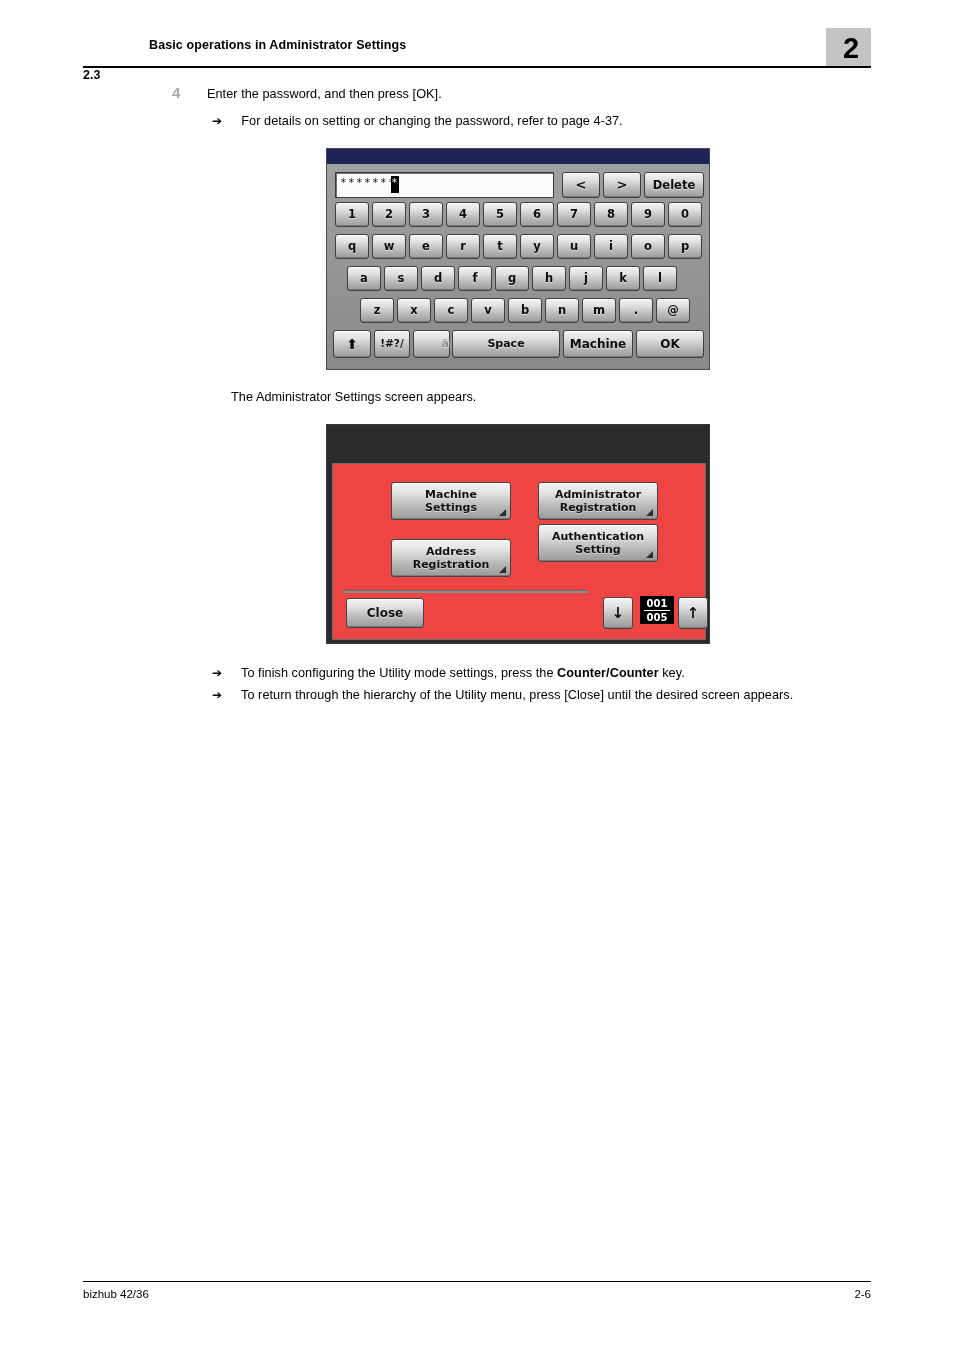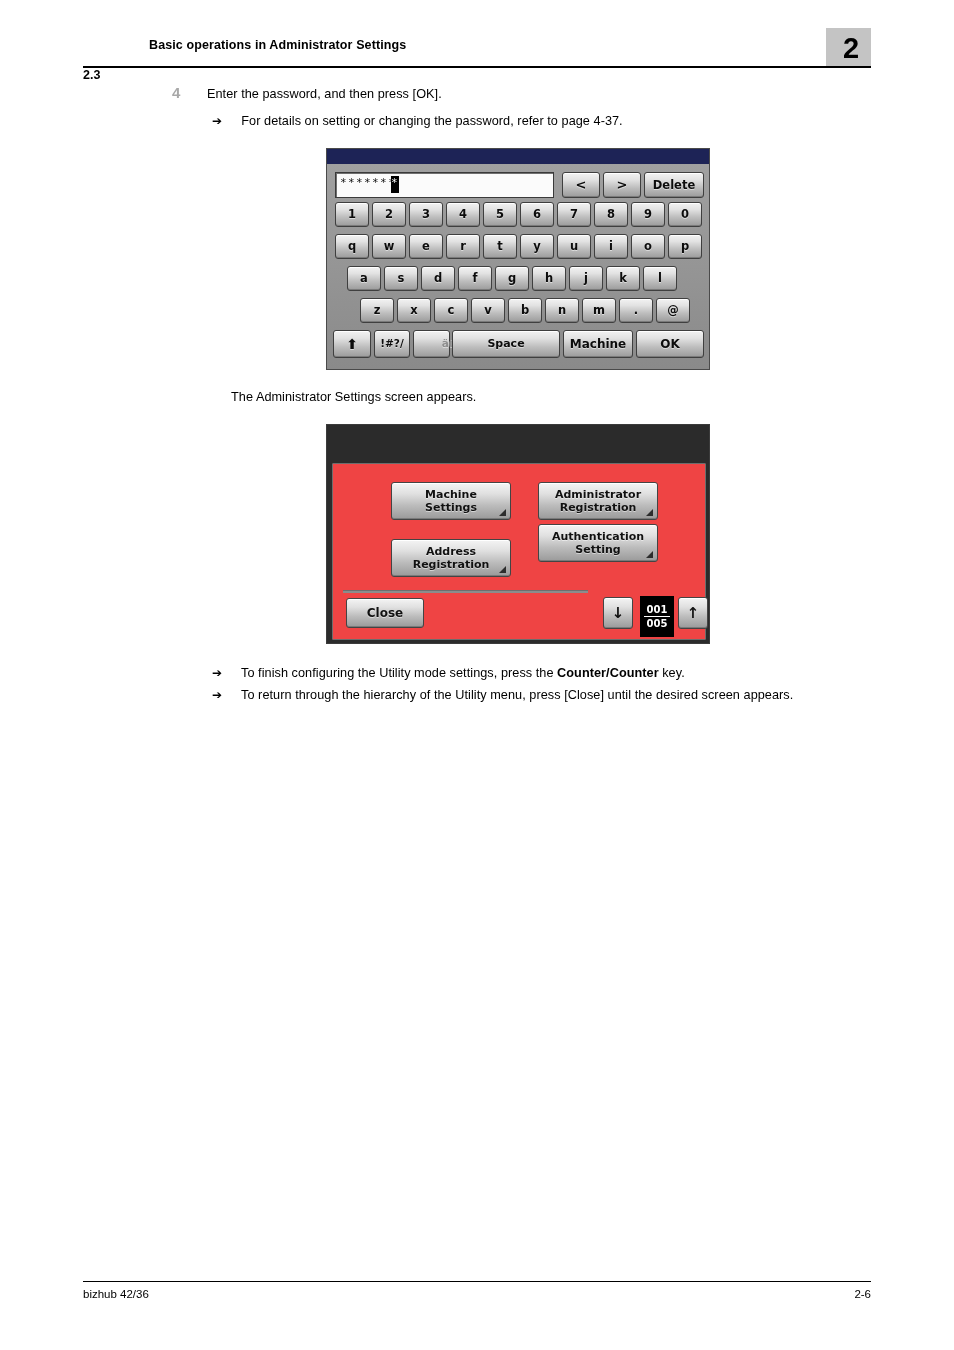--- a/index.html
+++ b/index.html
@@ -345,21 +345,21 @@
     font-size: 15px;
     font-weight: bold;
     color: #111;
     top: 133px;
   }
   .as-counter {
     position: absolute;
     left: 307px;
     top: 132px;
     width: 34px;
-    height: 41px;
+    height: 28px;
     background: #000000;
     display: flex;
     flex-direction: column;
     align-items: center;
     justify-content: center;
     color: #ffffff;
     font-size: 10px;
     font-weight: bold;
     line-height: 13px;
   }

